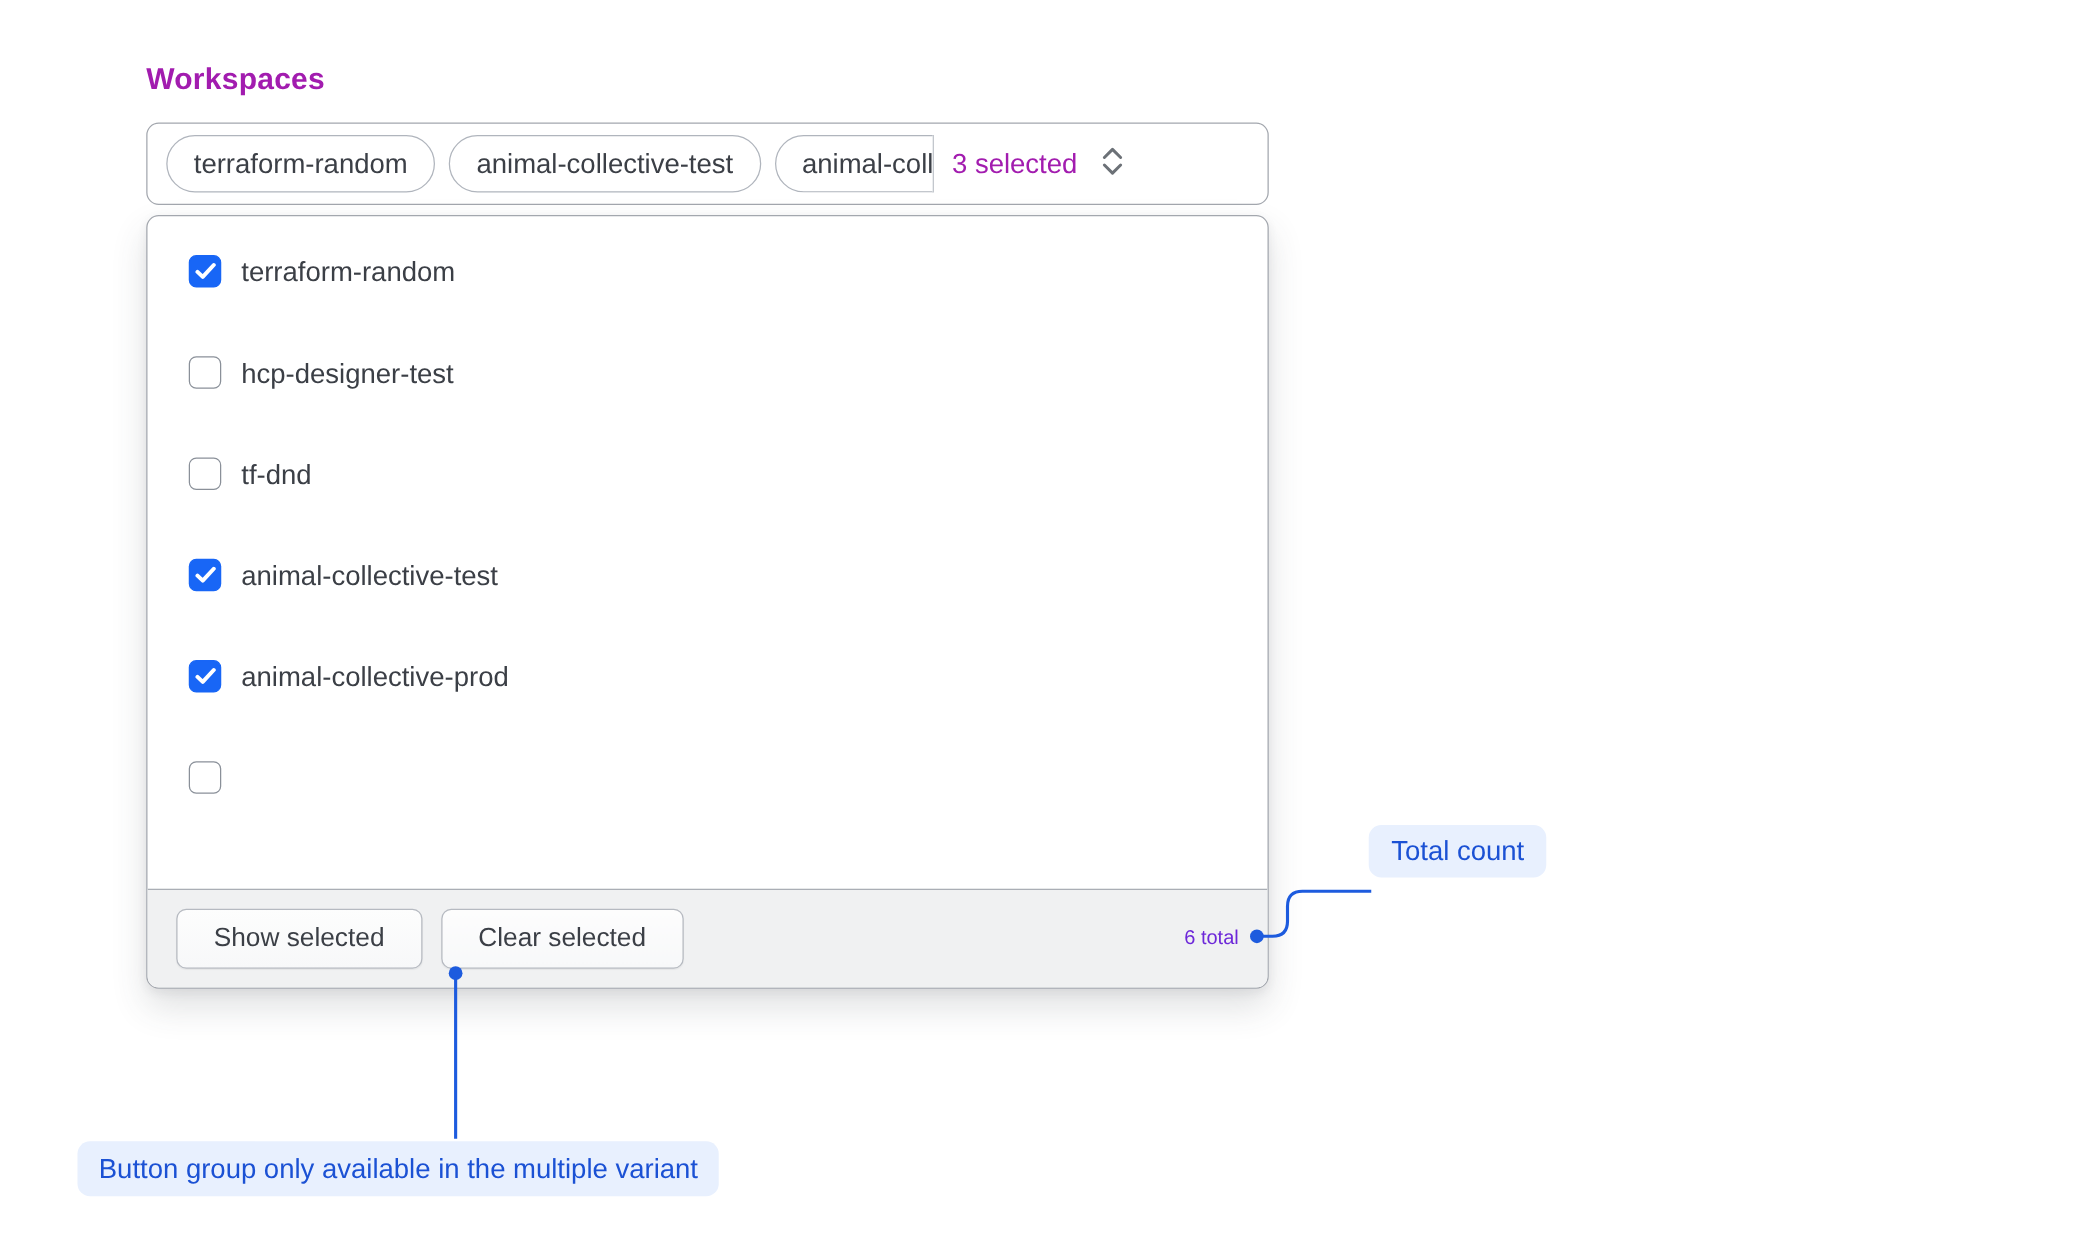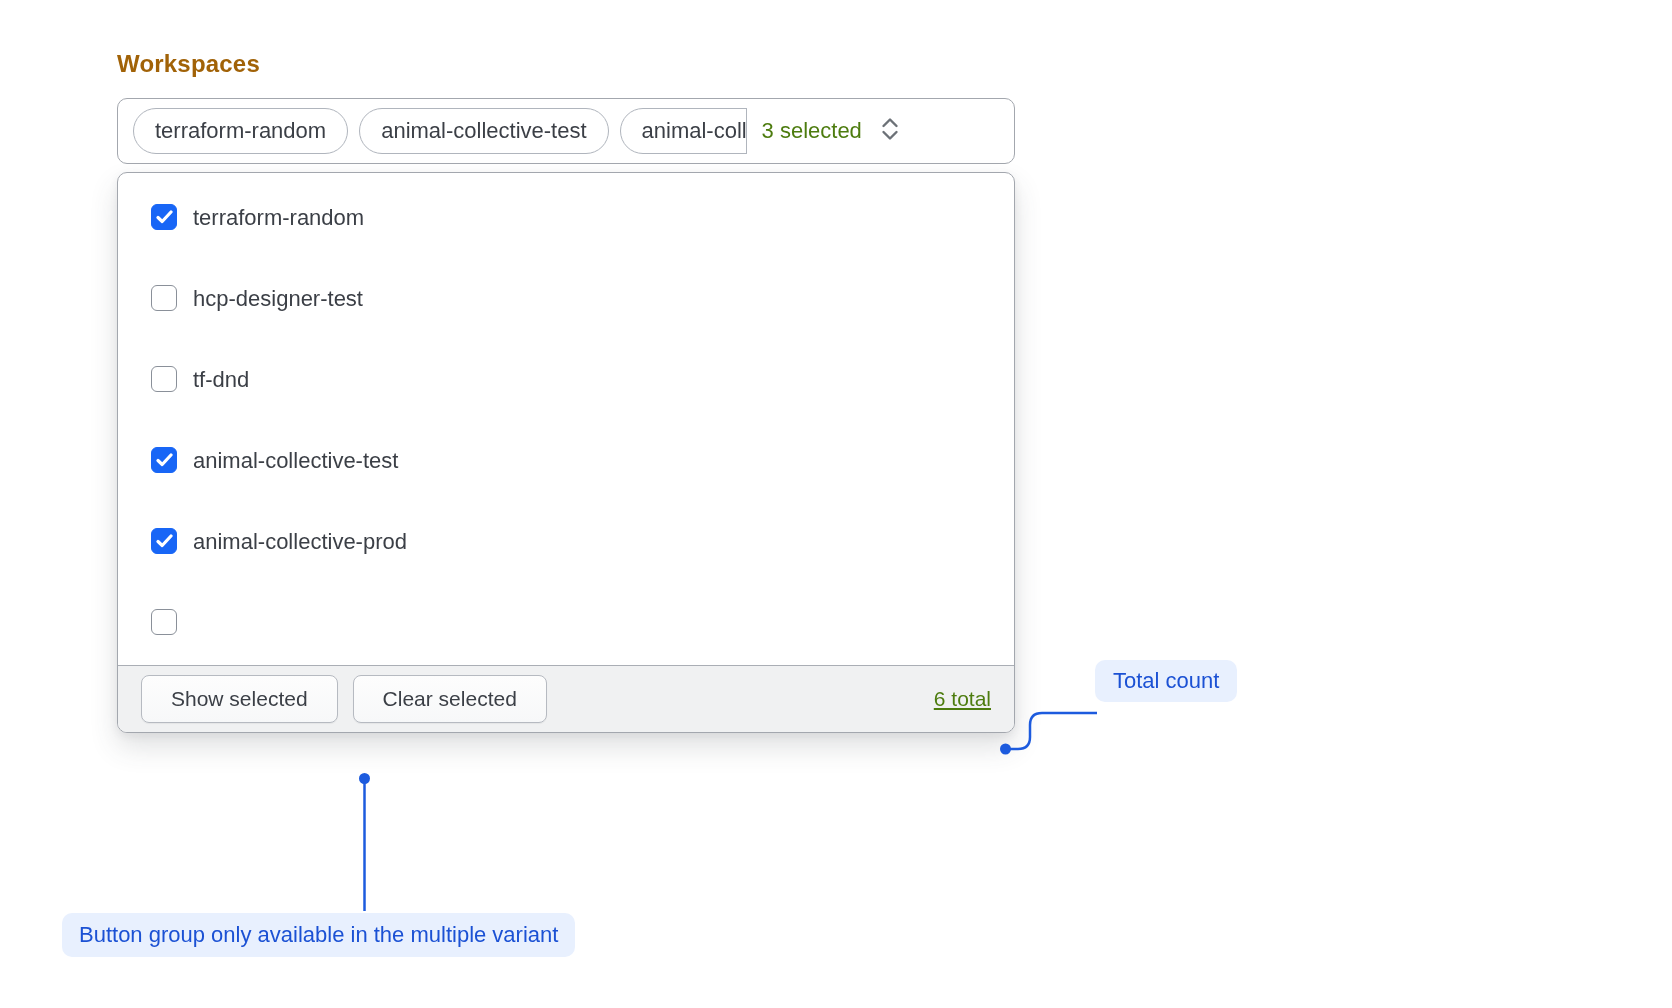--- a/index.html
+++ b/index.html
@@ -12,21 +12,21 @@
     background: #ffffff;
     overflow: hidden;
   }
 
   
   .field-label {
     position: absolute;
     left: 117px; top: 50px;
     font-size: 24px;
     font-weight: 700;
-    color: #a16207;
+    color: #a21caf;
     letter-spacing: 0.2px;
   }
 
   
   .trigger {
     position: absolute;
     left: 117px; top: 98px;
     width: 898px; height: 66px;
     background: #ffffff;
     border: 1px solid #a3a7ae;
@@ -49,21 +49,21 @@
     flex: 0 0 auto;
   }
   .pill-clip {
     flex: 0 0 auto;
     width: 127px;
     overflow: hidden;
     border-right: 1px solid #b0b5bd;
   }
   .selected-count {
     font-size: 22px;
-    color: #4d7c0f;
+    color: #a21caf;
     white-space: nowrap;
     margin-left: 4px;
   }
   .chevron-updown { flex: 0 0 auto; margin-left: 6px; }
 
   
   .panel {
     position: absolute;
     left: 117px; top: 172px;
     width: 898px;
@@ -103,44 +103,44 @@
   }
   .checkbox .check { display: none; }
   .checkbox.checked {
     background: #1866f6;
     border-color: #1866f6;
   }
   .checkbox.checked .check { display: block; }
 
   
   .panel-footer {
-    height: 67px;
+    height: 79px;
     background: #f0f1f2;
     border-top: 1px solid #aaaeb5;
     display: flex;
     align-items: center;
     padding: 0 23px;
     gap: 15px;
+    margin-top: 46px;
   }
   .footer-btn {
     font-family: "Liberation Sans", sans-serif;
     font-size: 21px;
     color: #3b3f46;
     background: linear-gradient(#fdfdfd, #f7f8f9);
     border: 1px solid #b6bac1;
     border-radius: 8px;
     padding: 11px 29px;
     cursor: pointer;
     box-shadow: 0 1px 1px rgba(0,0,0,0.05);
   }
   .total-count {
     margin-left: auto;
-    font-size: 21px;
-    color: #4d7c0f;
-    text-decoration: underline;
+    font-size: 16px;
+    color: #6d28d9;
   }
 
   
   .annotation-pill {
     position: absolute;
     background: #e8f0fe;
     color: #1b51d4;
     font-size: 22px;
     border-radius: 10px;
     padding: 8px 18px;

